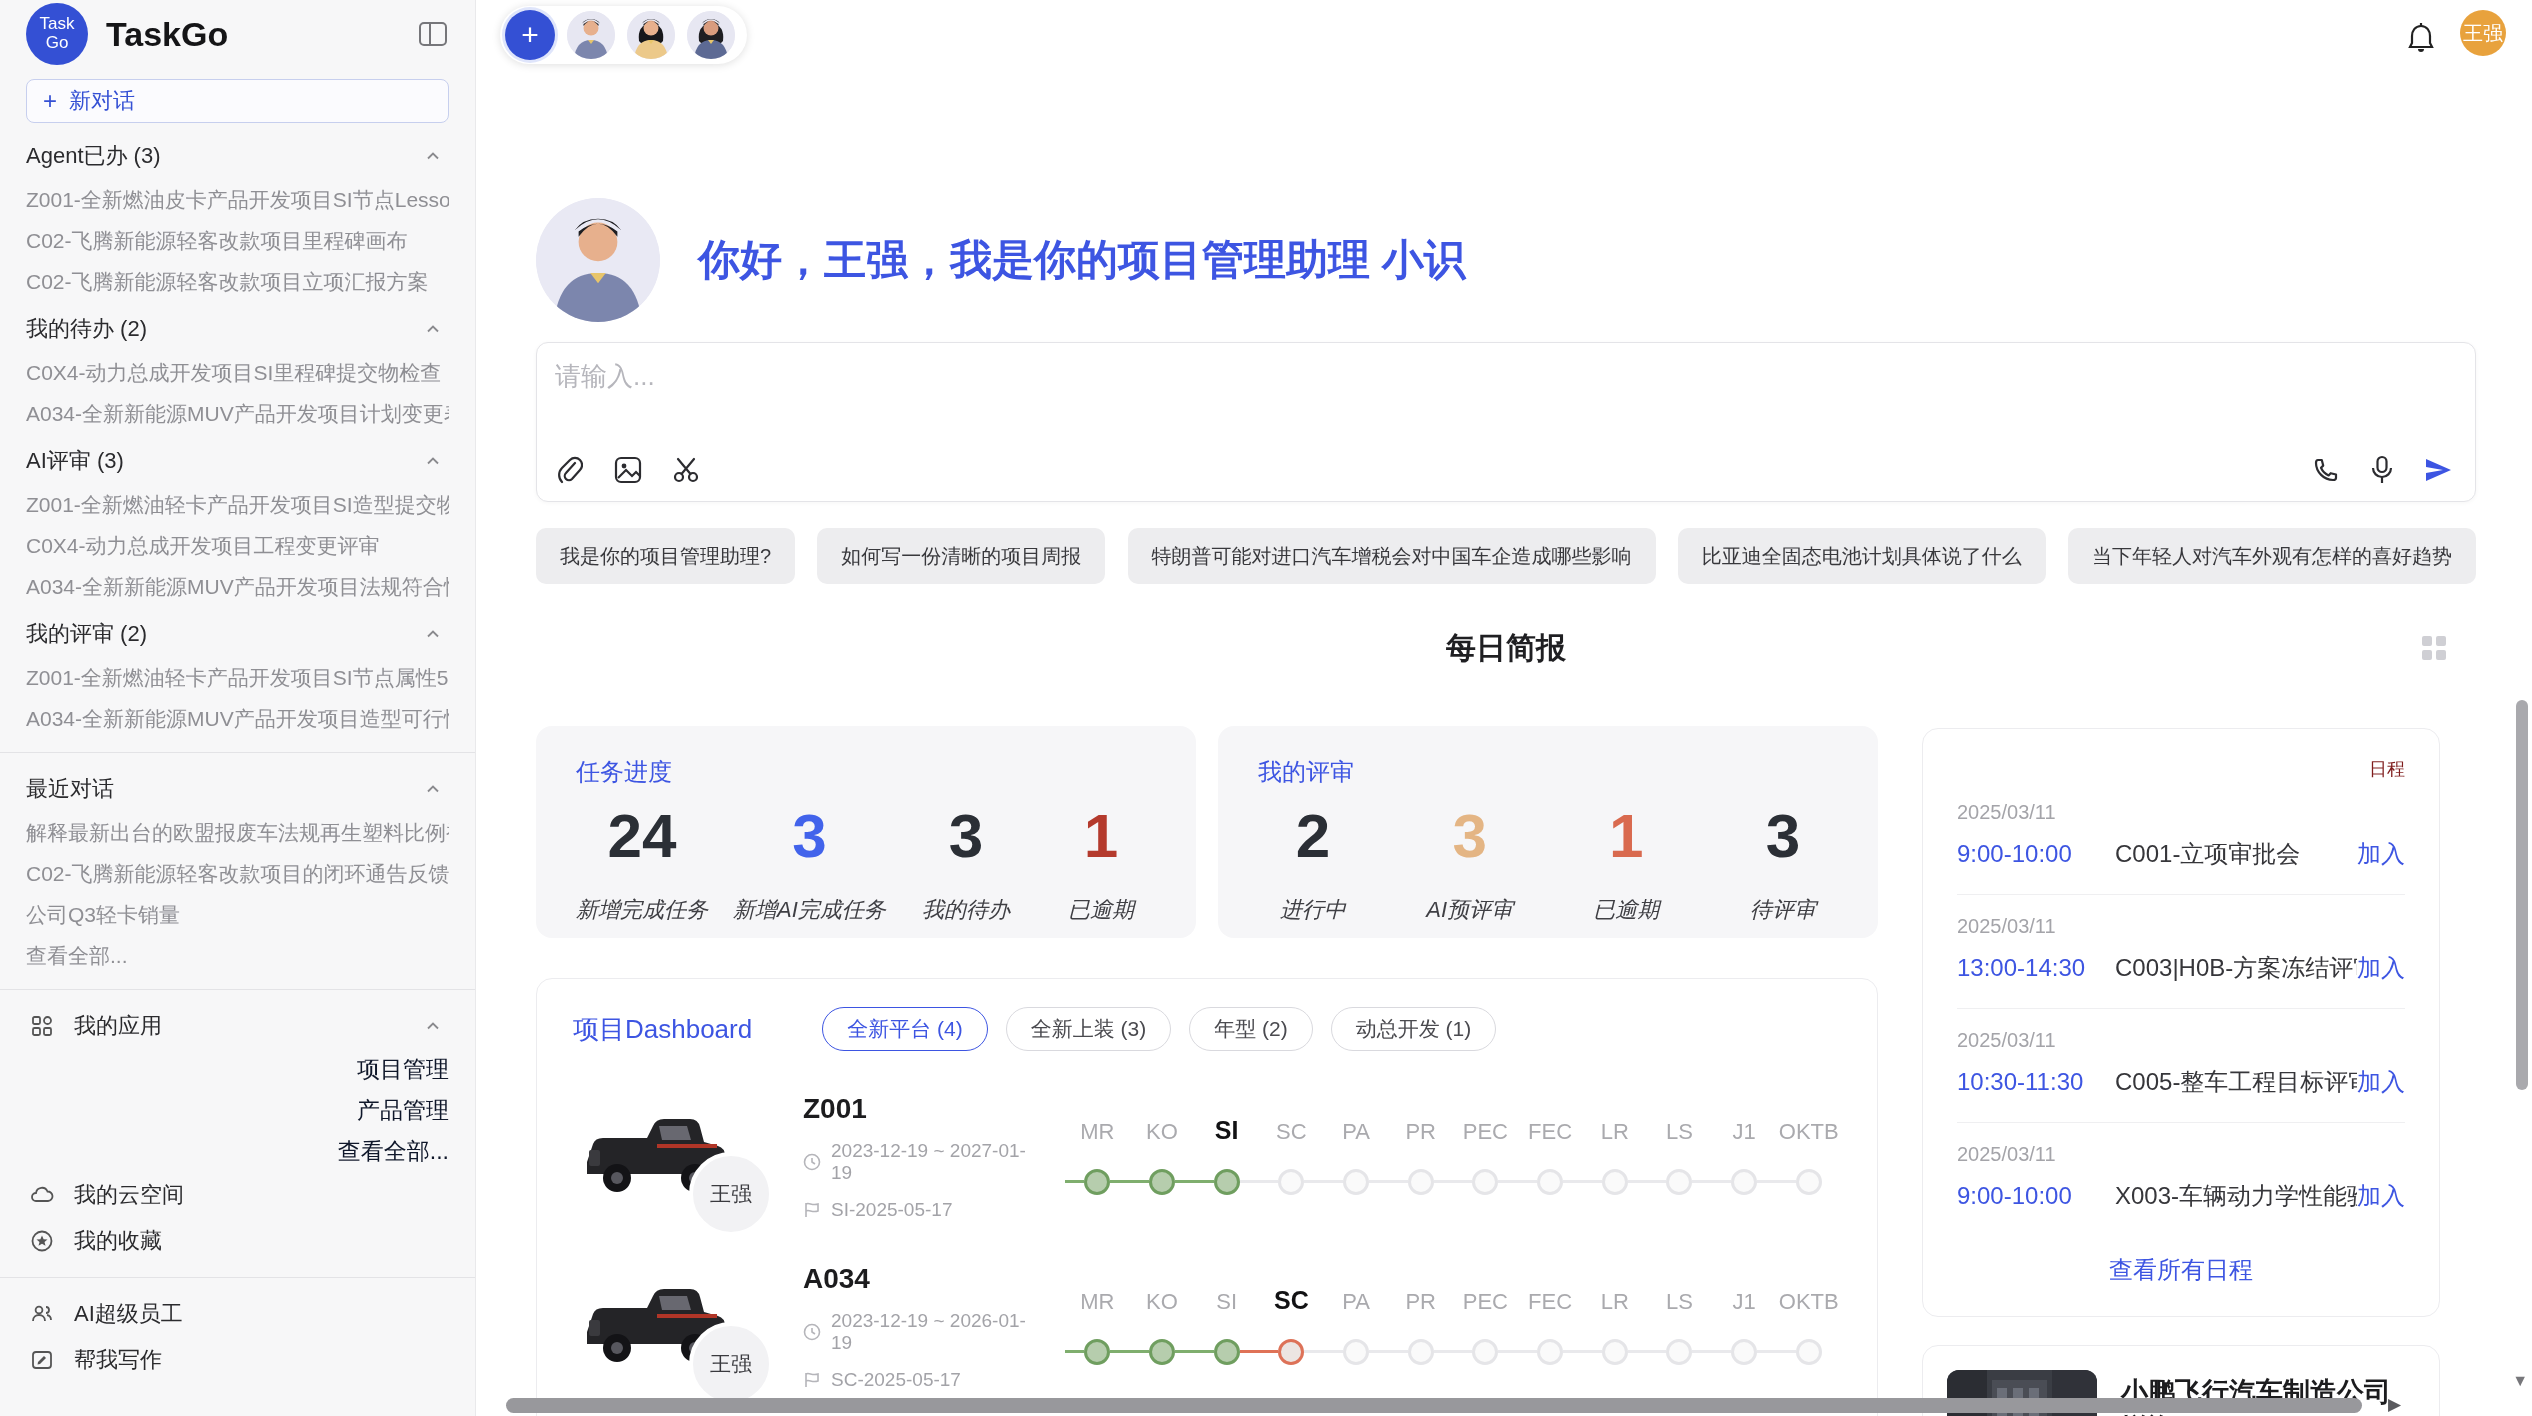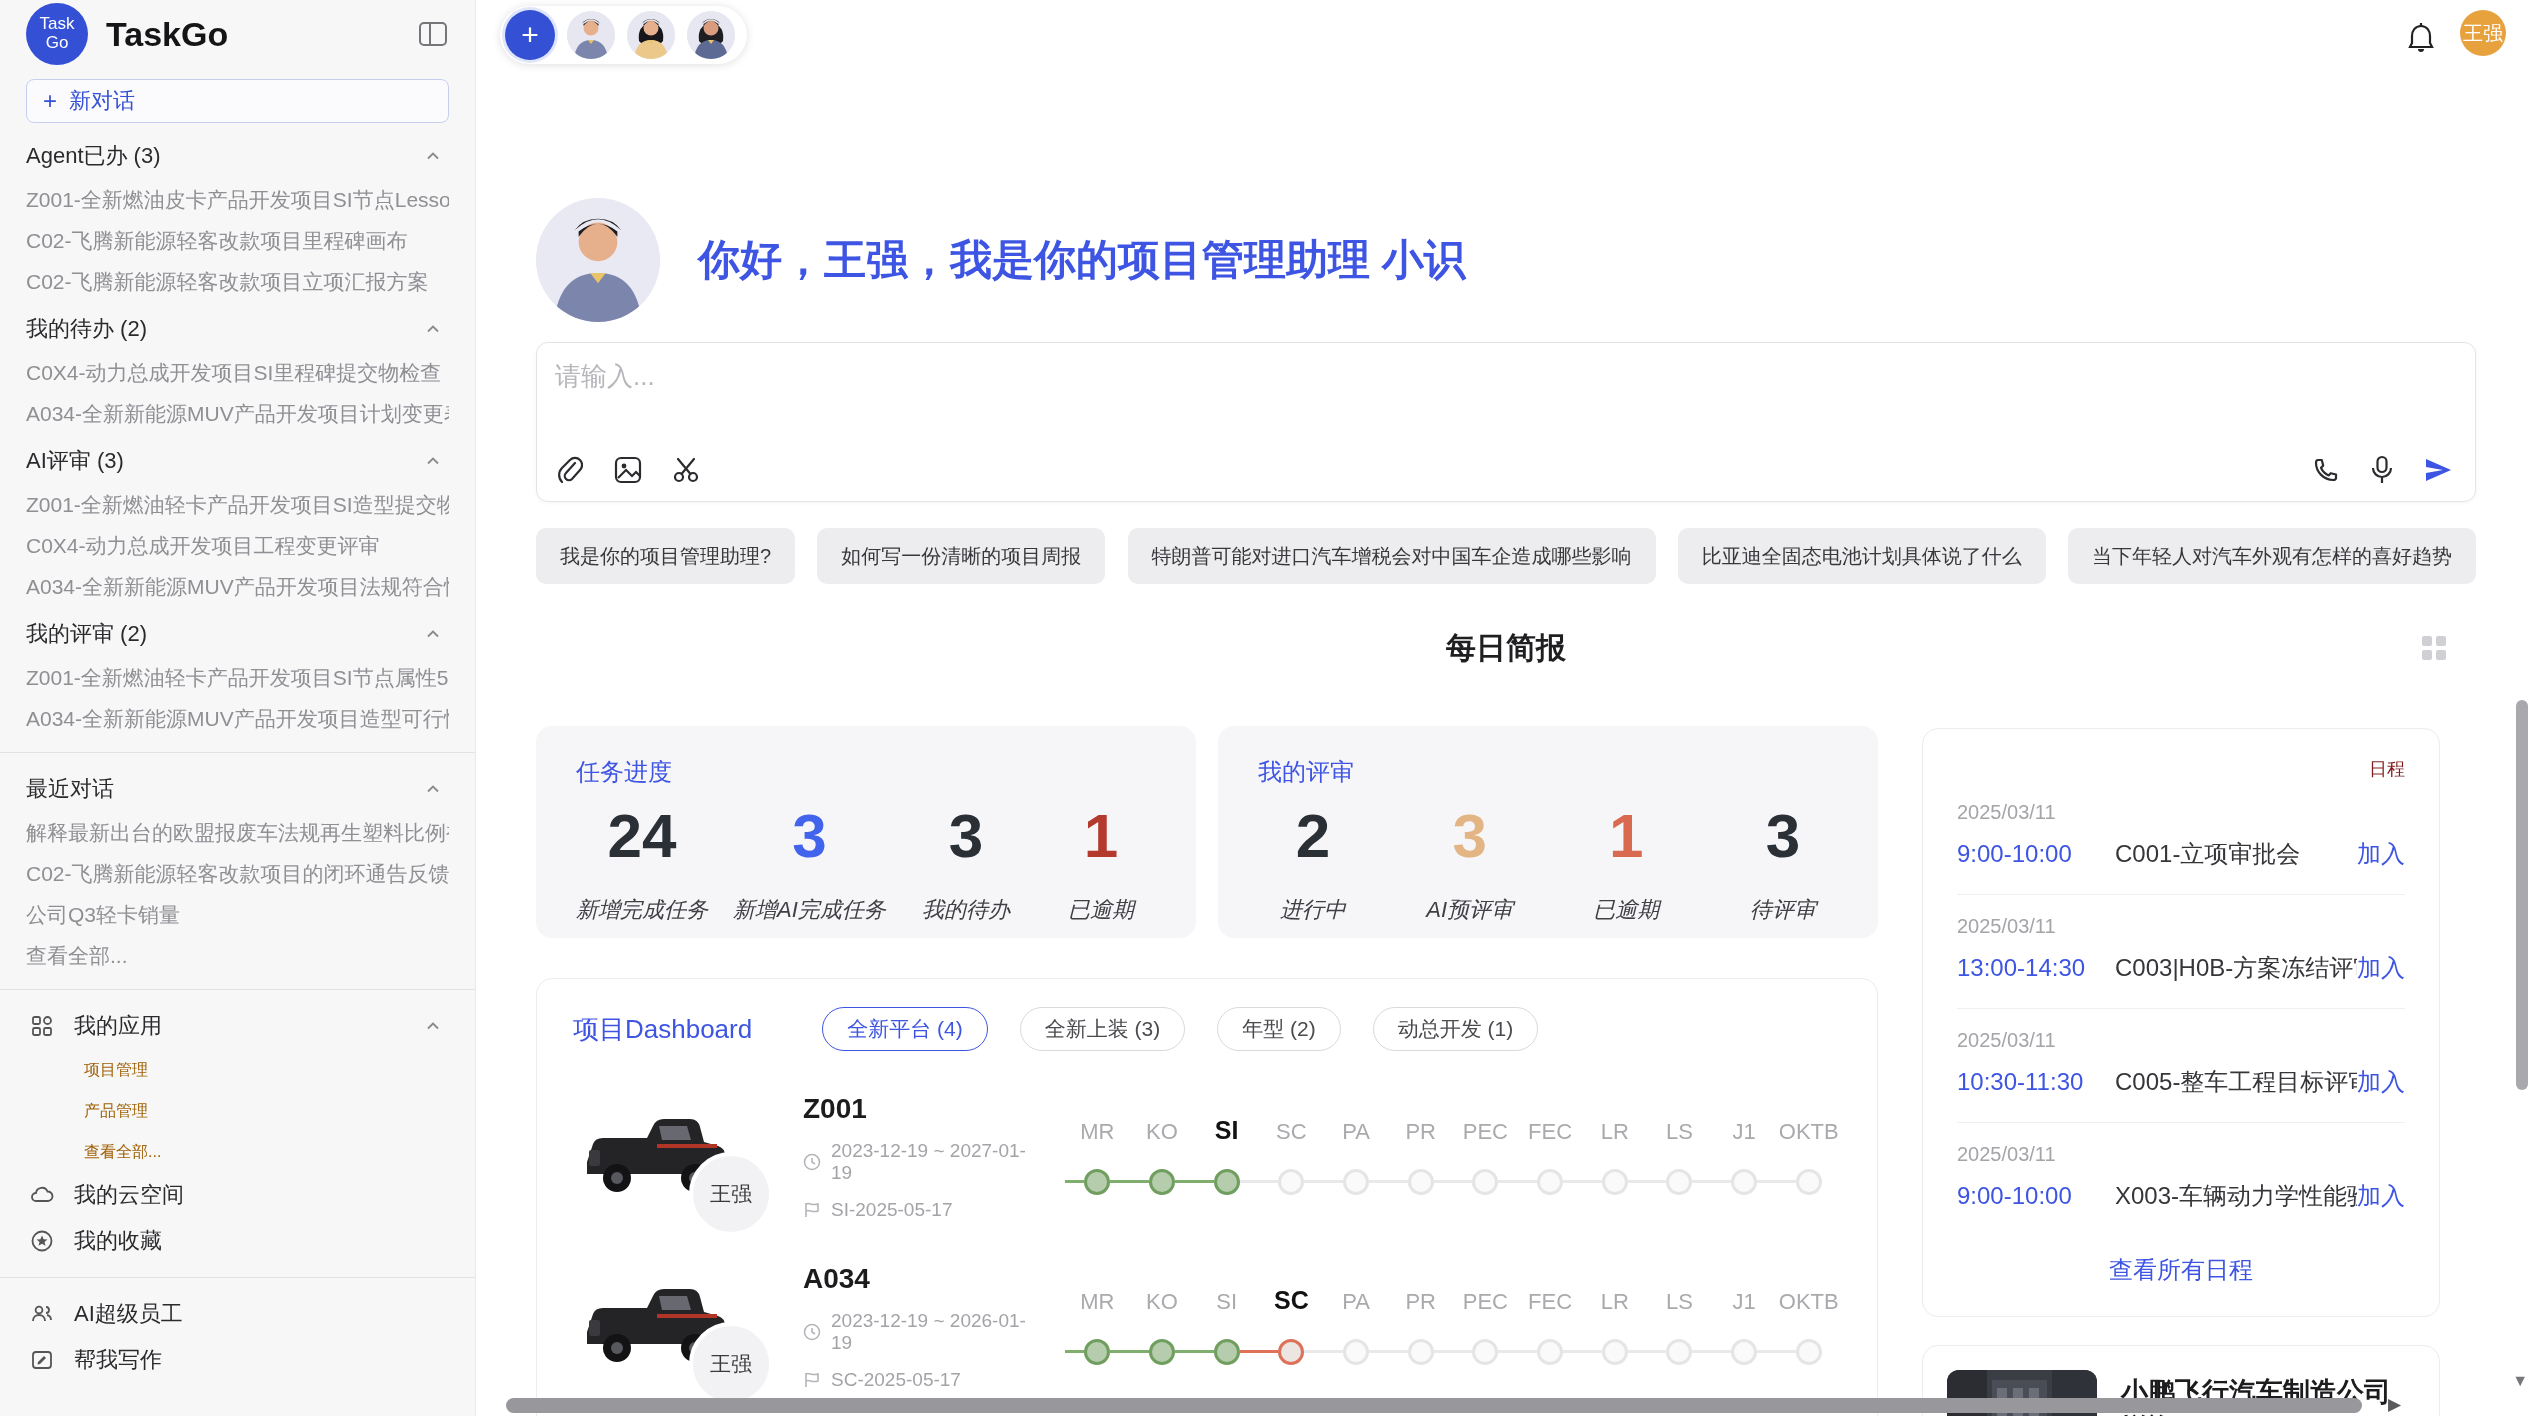--- a/index.html
+++ b/index.html
@@ -21,22 +21,22 @@
     color:#3450d4; font-size:22px; cursor:pointer; }
   .plus-glyph { font-size:24px; line-height:1; }
   .side-scroll { margin-top:10px; }
   .sec-header { display:flex; justify-content:space-between; align-items:center;
     height:46px; font-size:22px; color:#2b2b2e; margin-top:4px; }
   .side-item { height:41px; line-height:41px; font-size:21px; color:#8f8f94;
     white-space:nowrap; overflow:hidden; cursor:pointer; }
   .divider { border-top:1px solid #e3e3e6; margin:13px -26px; }
   .row-ic { display:flex; align-items:center; gap:16px; height:46px; font-size:22px;
     color:#2b2b2e; cursor:pointer; }
-  .sub-item { padding-left:58px; height:41px; line-height:41px; font-size:16px;
-    color:#a16207; cursor:pointer; }
+  .sub-item { padding-left:58px; height:41px; line-height:41px; font-size:23px;
+    color:#0f172a; cursor:pointer;text-align:right; }
 
   
   .main { position:absolute; left:476px; top:0; width:2056px; height:1416px; background:#fff; }
   .topbar-pill { position:absolute; left:24px; top:6px; height:58px; border-radius:30px;
     background:#fff; box-shadow:0 1px 8px rgba(0,0,0,.13); display:flex; align-items:center;
     gap:12px; padding:4px 12px 4px 5px; }
   .plus-btn { width:50px; height:50px; border-radius:50%; background:#3450d4; color:#fff;
     font-size:30px; display:flex; align-items:center; justify-content:center;
     box-shadow:0 0 0 3px #dfe5fb; cursor:pointer; }
   .avatar-sm { width:48px; height:48px; border-radius:50%; overflow:hidden; background:#e7e7f2; flex:none; }
@@ -72,21 +72,21 @@
   .stat-card-title { font-size:24px; color:#3d55e2; }
   .stat-grid { display:flex; justify-content:space-between; margin-top:12px; }
   .stat { text-align:center; min-width:110px; }
   .stat-val { font-size:62px; font-weight:600; }
   .stat-label { font-size:22px; color:#3f3f44; margin-top:24px;font-style:italic; }
 
   .dashboard-card { margin-top:40px; width:1342px; height:520px; background:#fff;
     border:1px solid #ececef; border-radius:16px; padding:28px 36px; overflow:hidden; }
   .dash-header { display:flex; align-items:center; gap:70px; }
   .dash-title { font-size:26px; color:#3d55e2; }
-  .dash-tabs { display:flex; gap:32px;text-align:right; }
+  .dash-tabs { display:flex; gap:18px;text-align:right; }
   .tab { border:1px solid #d9d9de; color:#4a4a4f; border-radius:24px; padding:0 24px;
     height:44px; line-height:42px; font-size:21px; background:#fff; cursor:pointer; white-space:nowrap; }
   .tab.active { border-color:#3d55e2; color:#3d55e2; }
 
   .project-row { display:flex; align-items:center; margin-top:42px; }
   .proj-media { position:relative; width:186px; height:122px; flex:none; }
   .truck { width:160px; height:112px; border-radius:10px; overflow:hidden; background:#fff; }
   .owner-badge { position:absolute; right:-14px; bottom:-18px; width:84px; height:84px;
     border-radius:50%; background:#f2f2f4; border:4px solid #fff; display:flex;
     align-items:center; justify-content:center; font-size:21px; color:#3a3a3e; }

